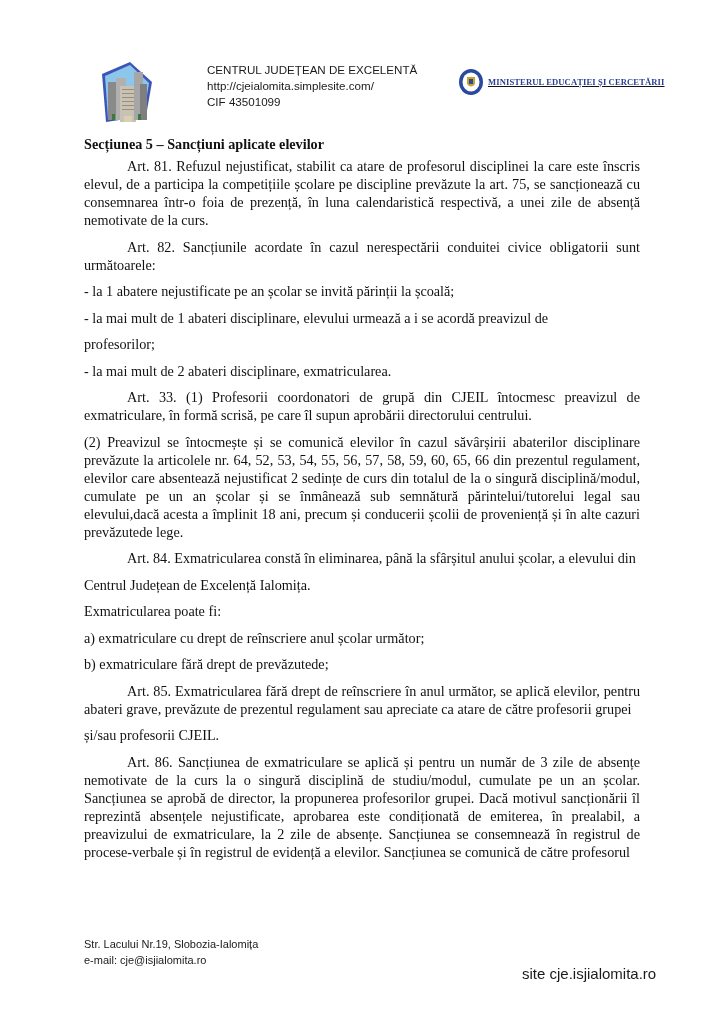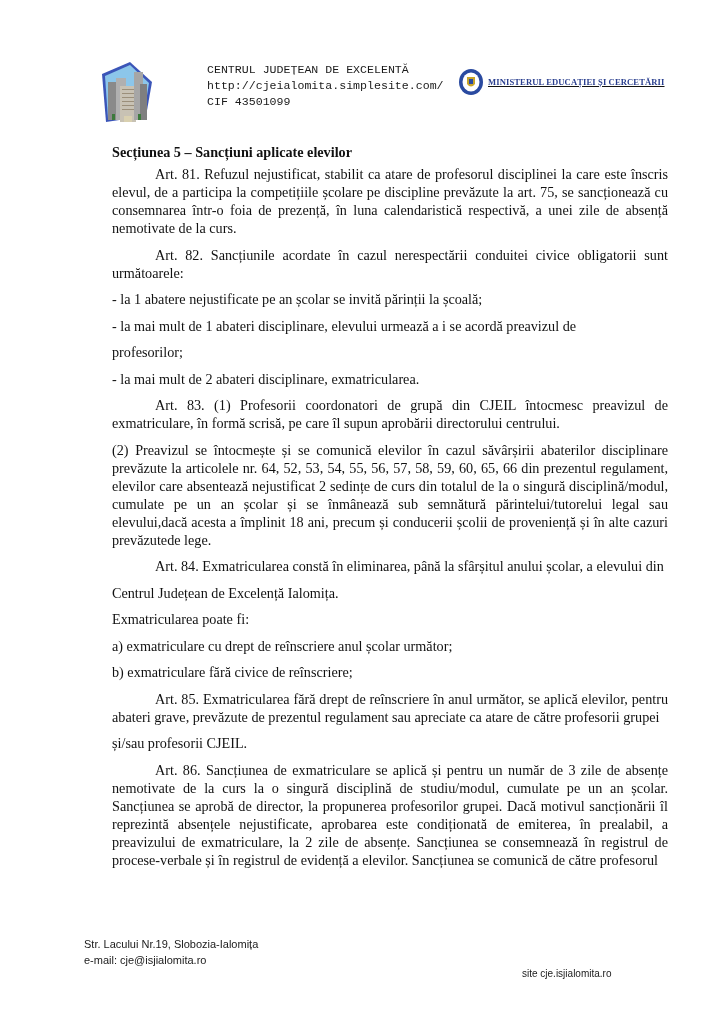--- a/index.html
+++ b/index.html
@@ -5,47 +5,47 @@
     html, body { margin: 0; padding: 0; background: #ffffff; }
     body {
       width: 724px; height: 1024px; position: relative; overflow: hidden;
       font-family: "Liberation Serif", "DejaVu Serif", serif;
       color: #111;
     }
     .header { position: absolute; left: 0; top: 0; width: 724px; height: 135px; }
     .logo-cje { position: absolute; left: 96px; top: 60px; width: 62px; height: 66px; }
     .header-text {
       position: absolute; left: 207px; top: 62px;
-      font-family: Liberation Mono, monospace;
+      font-family: Liberation Sans, sans-serif;
       font-size: 11.6px; line-height: 16px; color: #1a1a1a;
     }
     .ministry { position: absolute; left: 458px; top: 66px; height: 32px; display: flex; align-items: center; text-decoration: underline; }
     .ministry-seal { width: 26px; height: 28px; margin-right: 4px; }
     .ministry-name {
       font-family: "Liberation Serif", "DejaVu Serif", serif;
       font-size: 8.6px; font-weight: bold; color: #2a3f8f; letter-spacing: 0.1px;
       white-space: nowrap;
     }
     .content {
-      position: absolute; left: 84px; top: 143px; width: 556px;
-      font-size: 14.2px; line-height: 18px; margin-left: 28px;
+      position: absolute; left: 84px; top: 135px; width: 556px;
+      font-size: 14.2px; line-height: 18px;
     }
     .content p { margin: 0 0 8.5px 0; text-align: justify; }
     .content p.nojust { text-align: left; }
     .content .indent { text-indent: 43px; }
     .content h2 { font-size: 14.2px; font-weight: bold; margin: 0 0 4px 0; line-height: 18px; }
     .footer-left {
       position: absolute; left: 84px; top: 936px;
       font-family: Liberation Sans, sans-serif;
       font-size: 11px; line-height: 16px; color: #1a1a1a;
     }
     .footer-right {
       position: absolute; left: 522px; top: 966px;
       font-family: "Liberation Sans", "DejaVu Sans", sans-serif;
-      font-size: 10px; line-height: 16px; color: #1a1a1a;
+      font-size: 15px; line-height: 16px; color: #1a1a1a;
     }
   </style>
 </head>
 <body>
 
 <div class="header">
   <svg class="logo-cje" viewBox="0 0 62 66">
     <polygon points="6,14 34,2 56,22 50,56 10,62" fill="#3b55b8"></polygon>
     <polygon points="9,16 34,5 53,23 48,54 12,59" fill="#8cc6ea"></polygon>
     <rect x="12" y="22" width="9" height="38" fill="#8a8a8a"></rect>
@@ -84,27 +84,27 @@
 </div>
 
 <div class="content">
   <h2>Secțiunea 5 – Sancțiuni aplicate elevilor</h2>
   <p class="indent">Art. 81. Refuzul nejustificat, stabilit ca atare de profesorul disciplinei la care este înscris elevul, de a participa la competițiile școlare pe discipline prevăzute la art. 75, se sancționează cu consemnarea într-o foia de prezență, în luna calendaristică respectivă, a unei zile de absență nemotivate de la curs.</p>
   <p class="indent">Art. 82. Sancțiunile acordate în cazul nerespectării conduitei civice obligatorii sunt următoarele:</p>
   <p class="nojust">- la 1 abatere nejustificate pe an școlar se invită părinții la școală;</p>
   <p class="nojust">- la mai mult de 1 abateri disciplinare, elevului urmează a i se acordă preavizul de</p>
   <p class="nojust">profesorilor;</p>
   <p class="nojust">- la mai mult de 2 abateri disciplinare, exmatricularea.</p>
-  <p class="indent">Art. 83. (1) Profesorii coordonatori de grupă din CJEIL întocmesc preavizul de exmatriculare, în formă scrisă, pe care îl supun aprobării directorului centrului.</p>
+  <p class="indent">Art. 33. (1) Profesorii coordonatori de grupă din CJEIL întocmesc preavizul de exmatriculare, în formă scrisă, pe care îl supun aprobării directorului centrului.</p>
   <p>(2) Preavizul se întocmește și se comunică elevilor în cazul săvârșirii abaterilor disciplinare prevăzute la articolele nr. 64, 52, 53, 54, 55, 56, 57, 58, 59, 60, 65, 66 din prezentul regulament, elevilor care absentează nejustificat 2 sedințe de curs din totalul de la o singură disciplină/modul, cumulate pe un an școlar și se înmânează sub semnătură părintelui/tutorelui legal sau elevului,dacă acesta a împlinit 18 ani, precum și conducerii școlii de proveniență și în alte cazuri prevăzutede lege.</p>
   <p class="indent">Art. 84. Exmatricularea constă în eliminarea, până la sfârșitul anului școlar, a elevului din</p>
   <p class="nojust">Centrul Județean de Excelență Ialomița.</p>
   <p class="nojust">Exmatricularea poate fi:</p>
   <p class="nojust">a) exmatriculare cu drept de reînscriere anul școlar următor;</p>
-  <p class="nojust">b) exmatriculare fără civice de reînscriere;</p>
+  <p class="nojust">b) exmatriculare fără drept de prevăzutede;</p>
   <p class="indent" style="text-align: justify;">Art. 85. Exmatricularea fără drept de reînscriere în anul următor, se aplică elevilor, pentru abateri grave, prevăzute de prezentul regulament sau apreciate ca atare de către profesorii grupei</p>
   <p class="nojust">și/sau profesorii CJEIL.</p>
   <p class="indent">Art. 86. Sancțiunea de exmatriculare se aplică și pentru un număr de 3 zile de absențe nemotivate de la curs la o singură disciplină de studiu/modul, cumulate pe un an școlar. Sancțiunea se aprobă de director, la propunerea profesorilor grupei. Dacă motivul sancționării îl reprezintă absențele nejustificate, aprobarea este condiționată de emiterea, în prealabil, a preavizului de exmatriculare, la 2 zile de absențe. Sancțiunea se consemnează în registrul de procese-verbale și în registrul de evidență a elevilor. Sancțiunea se comunică de către profesorul</p>
 </div>
 
 <div class="footer-left">
   <div>Str. Lacului Nr.19,  Slobozia-Ialomița</div>
   <div>e-mail: cje@isjialomita.ro</div>
 </div>
 <div class="footer-right">site  cje.isjialomita.ro</div>

